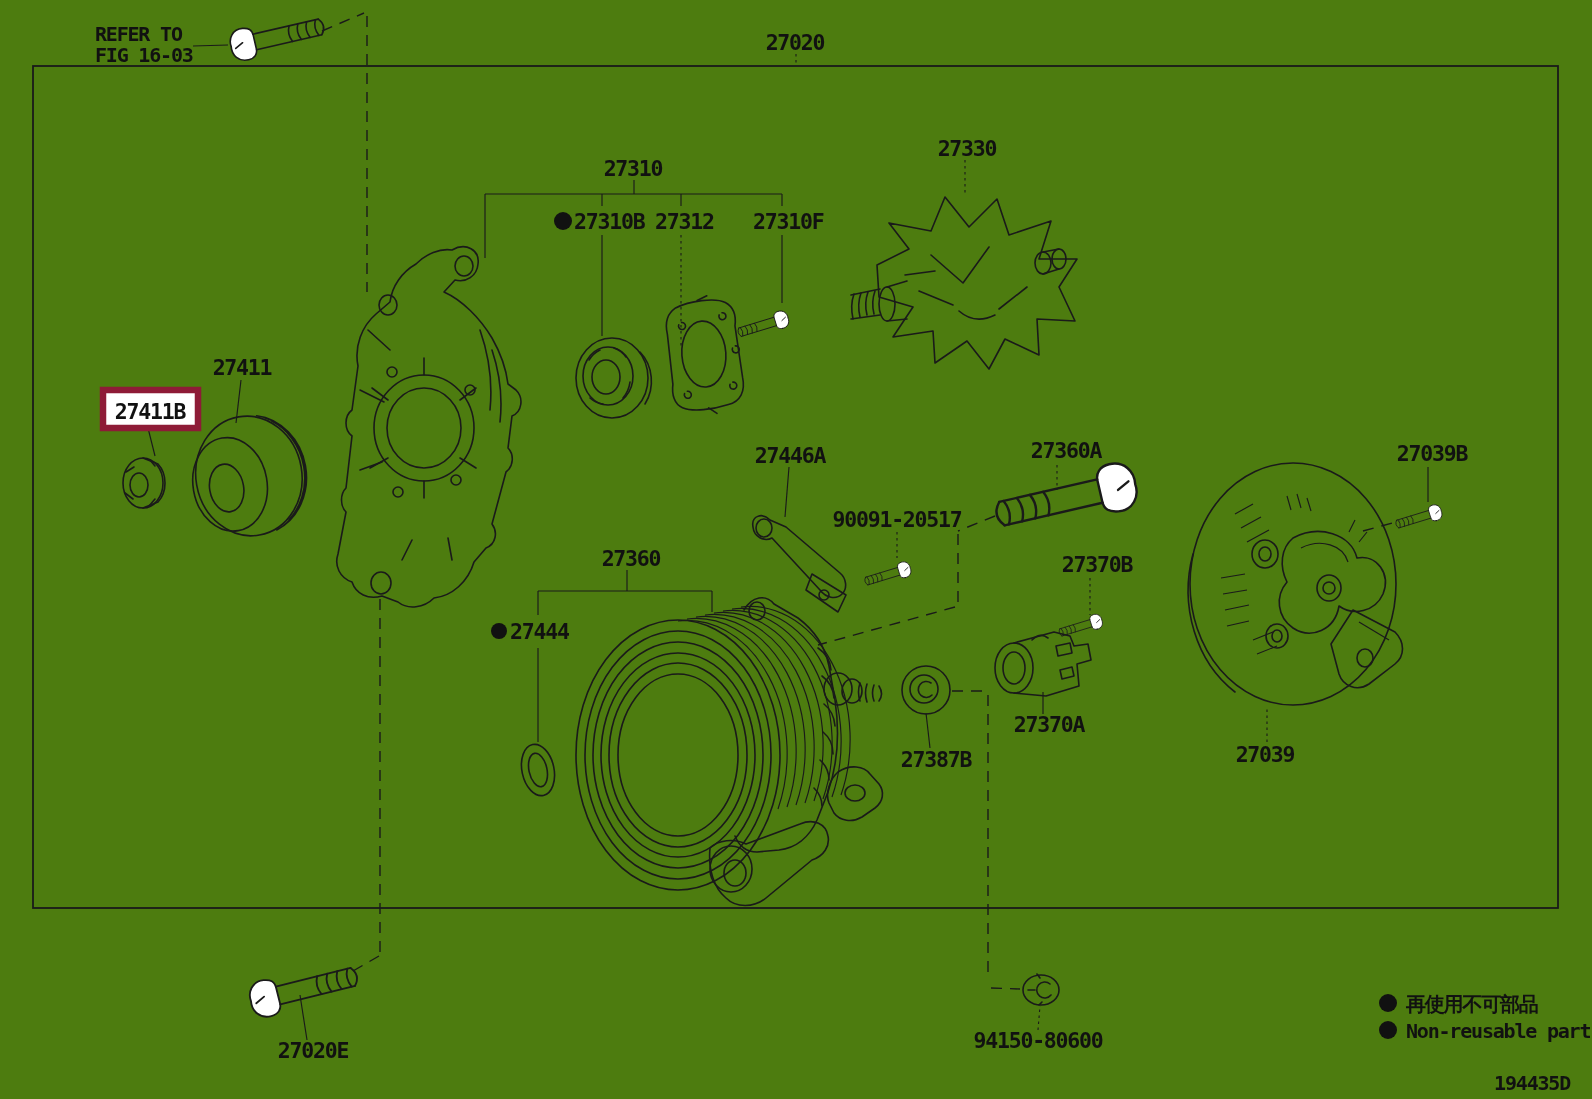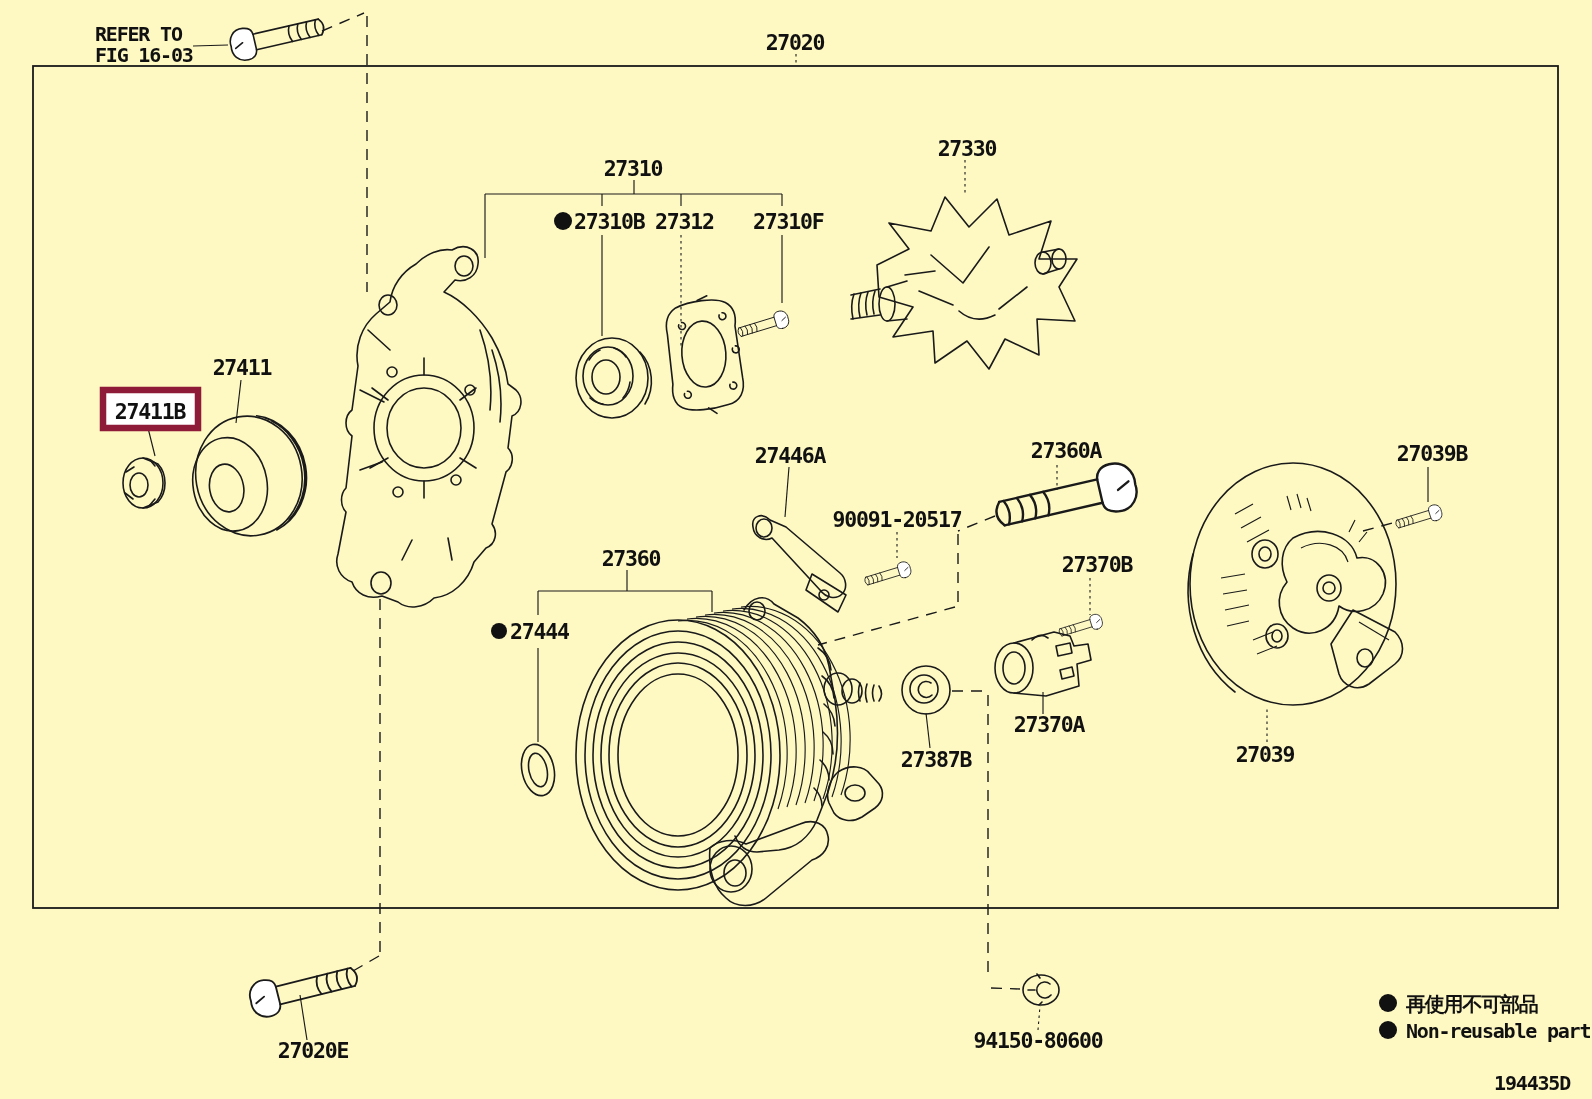--- a/index.html
+++ b/index.html
@@ -1,16 +1,16 @@
 <!DOCTYPE html>
 <html><head>
 <meta charset="utf-8">
 <style>
   html,body{margin:0;padding:0;background:#fff;}
-  #stage{position:relative;width:1592px;height:1099px;background:#fef9c3;overflow:hidden;
+  #stage{position:relative;width:1592px;height:1099px;background:#4d7c0f;overflow:hidden;
          font-family:"DejaVu Sans Mono","Liberation Mono",monospace;}
   svg{position:absolute;left:0;top:0;}
   .ln{stroke:#1a1a1a;stroke-width:1.6;fill:none;stroke-linecap:round;stroke-linejoin:round;}
   .thin{stroke:#1a1a1a;stroke-width:1.15;fill:none;}
   .dot{stroke:#1a1a1a;stroke-width:1.1;fill:none;stroke-dasharray:2.5 3.5;}
   .dsh{stroke:#1a1a1a;stroke-width:1.4;fill:none;stroke-dasharray:11 8;}
   .fillw{fill:#ffffff;}
   .lbl{font-family:"DejaVu Sans Mono","Liberation Mono",monospace;font-weight:700;
        font-size:21.5px;letter-spacing:-1.2px;fill:#111;stroke:none;}
   .lbl-sm{font-size:20px;}

